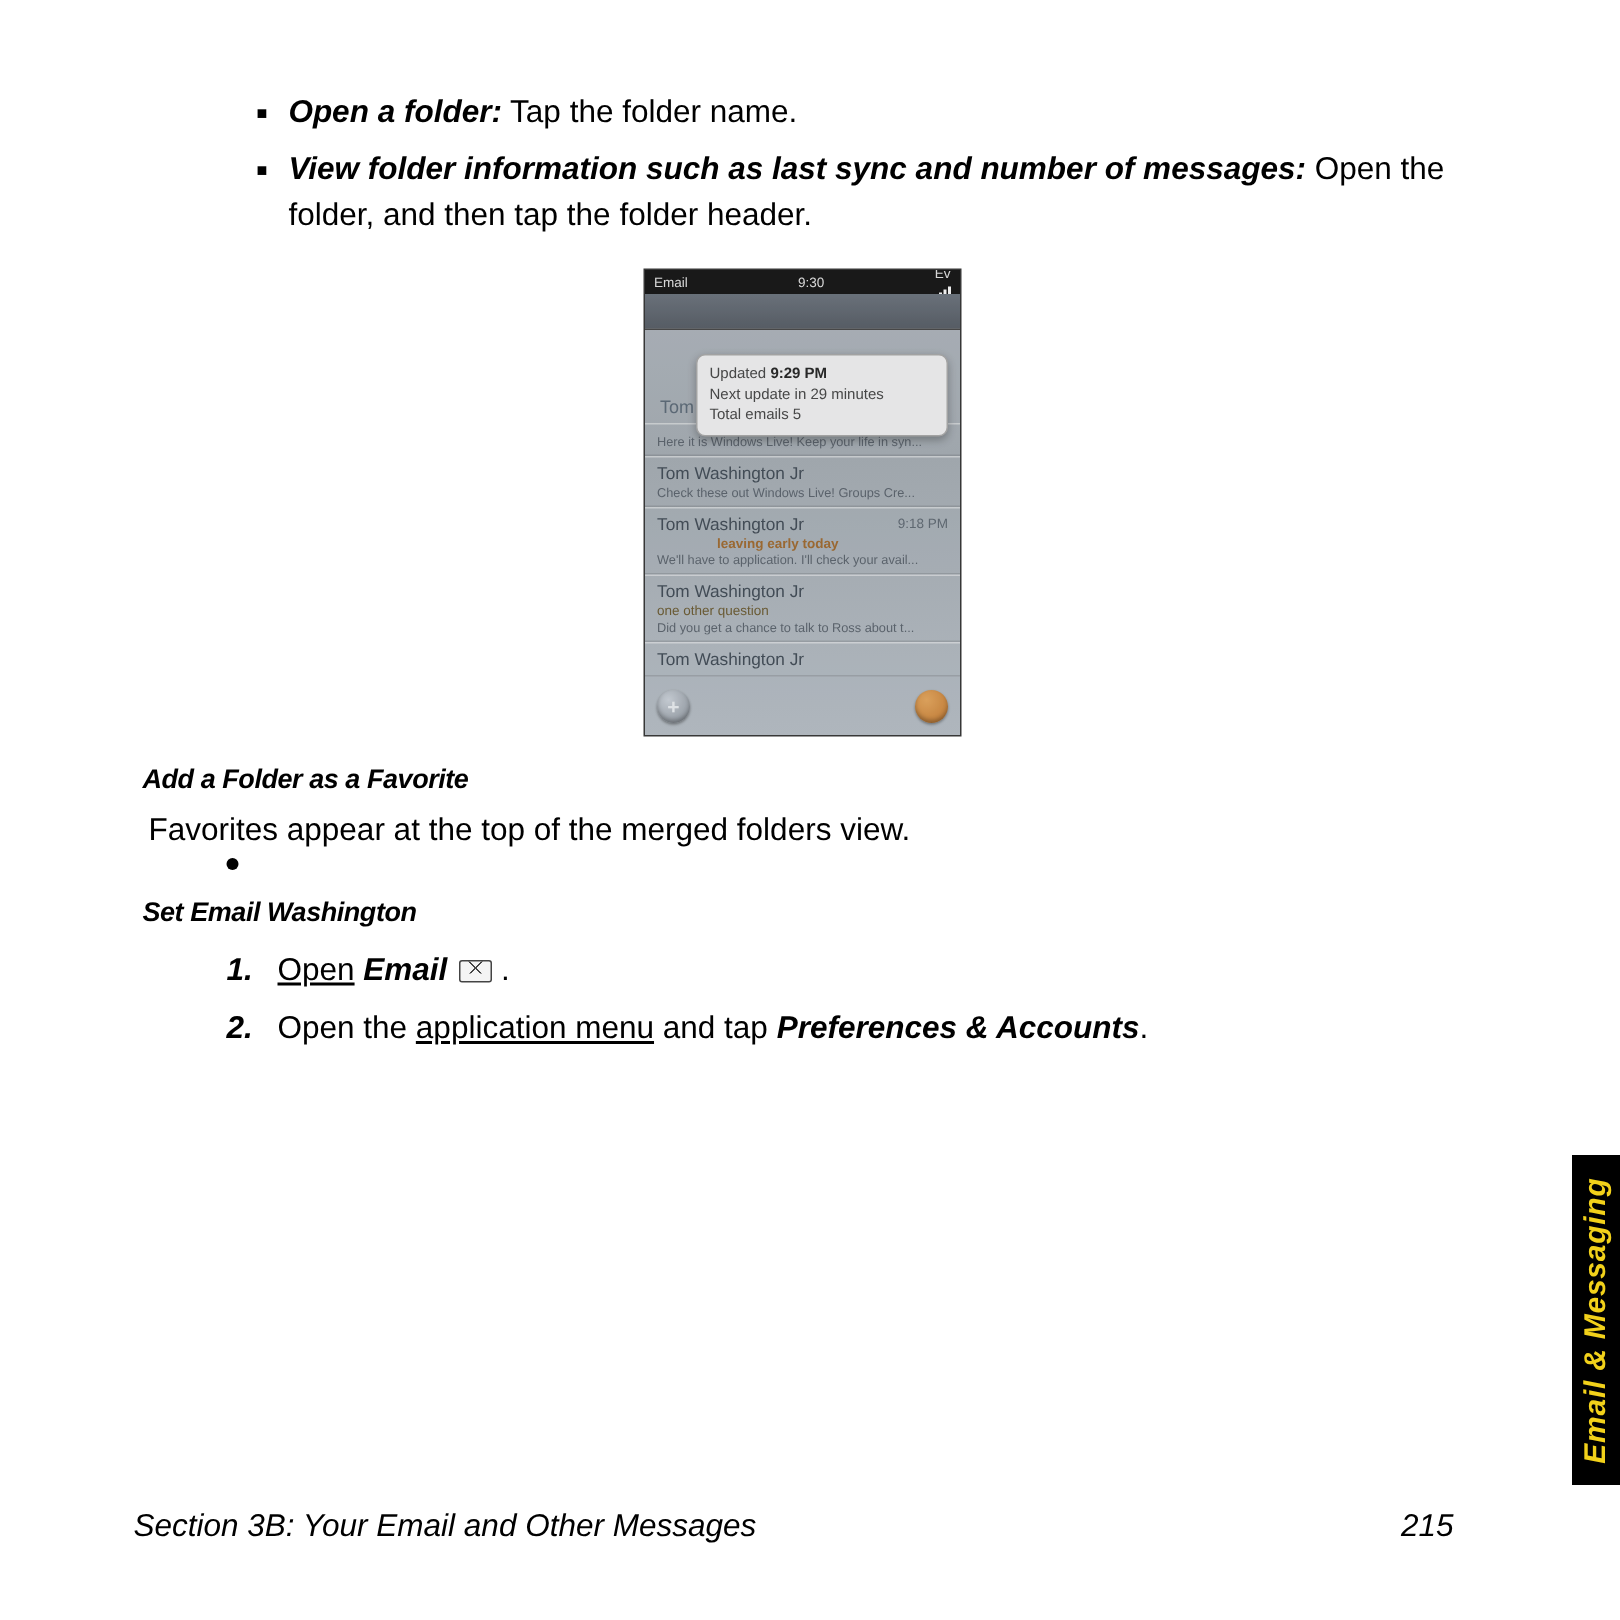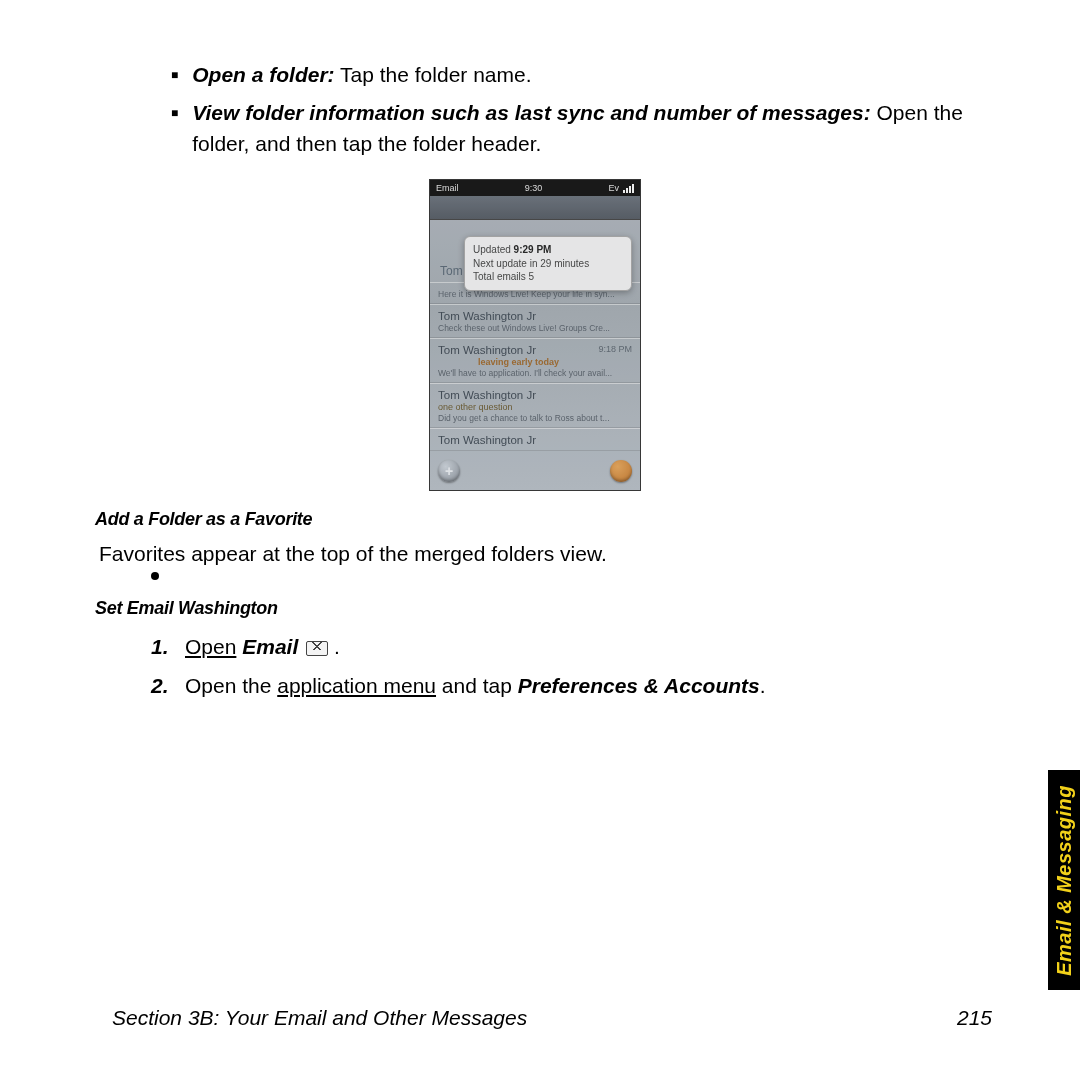--- a/index.html
+++ b/index.html
@@ -54,21 +54,21 @@
   .phone-status {
     height: 16px;
     background: #111;
     color: #e5e5e5;
     display: flex;
     align-items: center;
     justify-content: space-between;
     padding: 0 6px;
     font-size: 9px;
   }
-  .phone-status-right { display:flex; gap:4px; align-items:center; }
+  .phone-status-right { display:flex; gap:4px; align-items:center;flex-direction:column; }
   .bars { display:flex; gap:1px; align-items:flex-end; }
   .bars span { width:2px; background:#fff; display:block; }
   .bars span:nth-child(1){height:3px;} .bars span:nth-child(2){height:5px;}
   .bars span:nth-child(3){height:7px;} .bars span:nth-child(4){height:9px;}
   .phone-header2 {
     height: 24px;
     background: linear-gradient(#6b737d,#555c65);
     border-bottom:1px solid #444;
     position:relative;
   }
@@ -178,21 +178,21 @@
   .email-icon::after {
     content:"";
     position:absolute; left:0; right:0; top:0;
     height:8px;
     background: linear-gradient(135deg, transparent 48%, #444 48%, #444 54%, transparent 54%),
                 linear-gradient(-135deg, transparent 48%, #444 48%, #444 54%, transparent 54%);
   }
 
   .footer {
     position:absolute;
-    left:112px;
+    left:89px;
     bottom: 50px;
     width: 880px;
     display:flex;
     justify-content: space-between;
     font-style: italic;
     font-size: 21px;
   }
   .footer-left { font-weight: normal; }
   .footer-right { font-weight: normal; }
 

